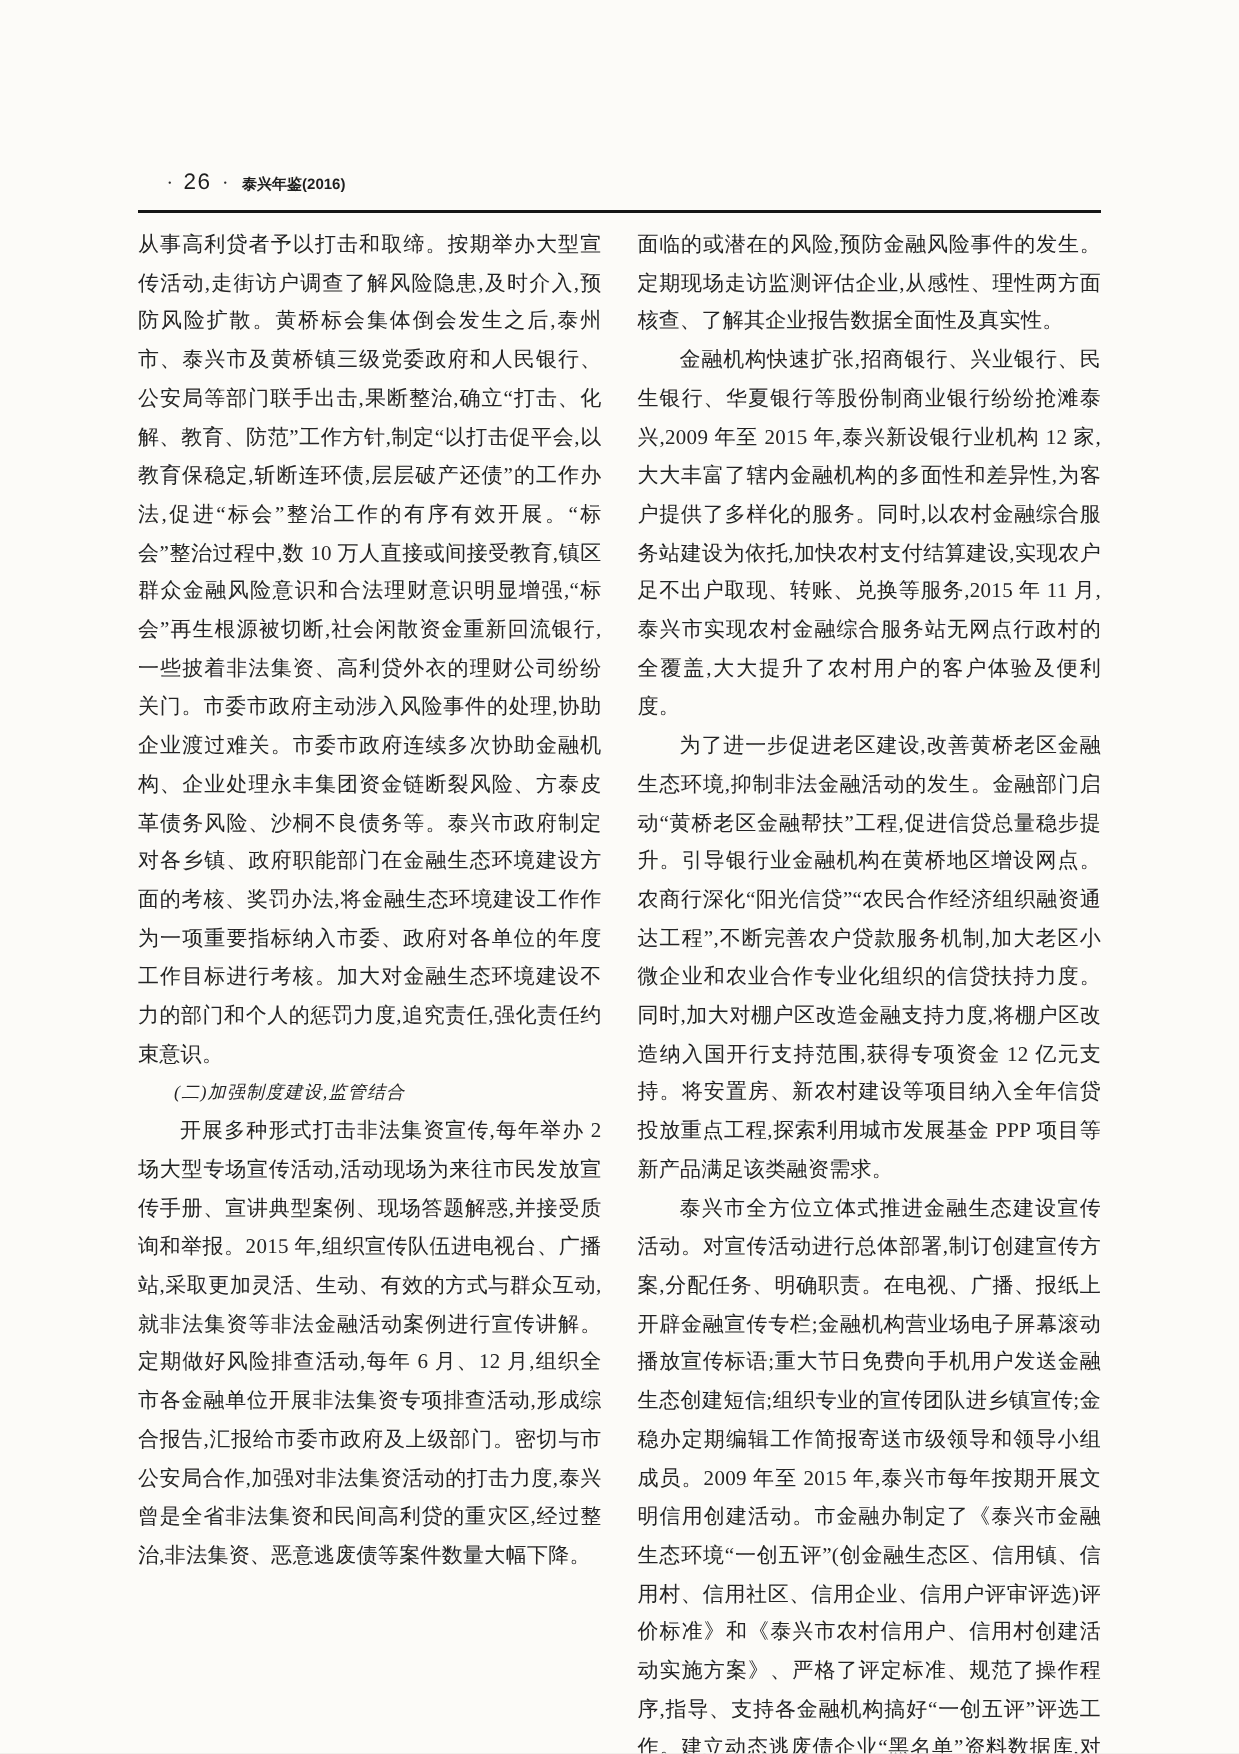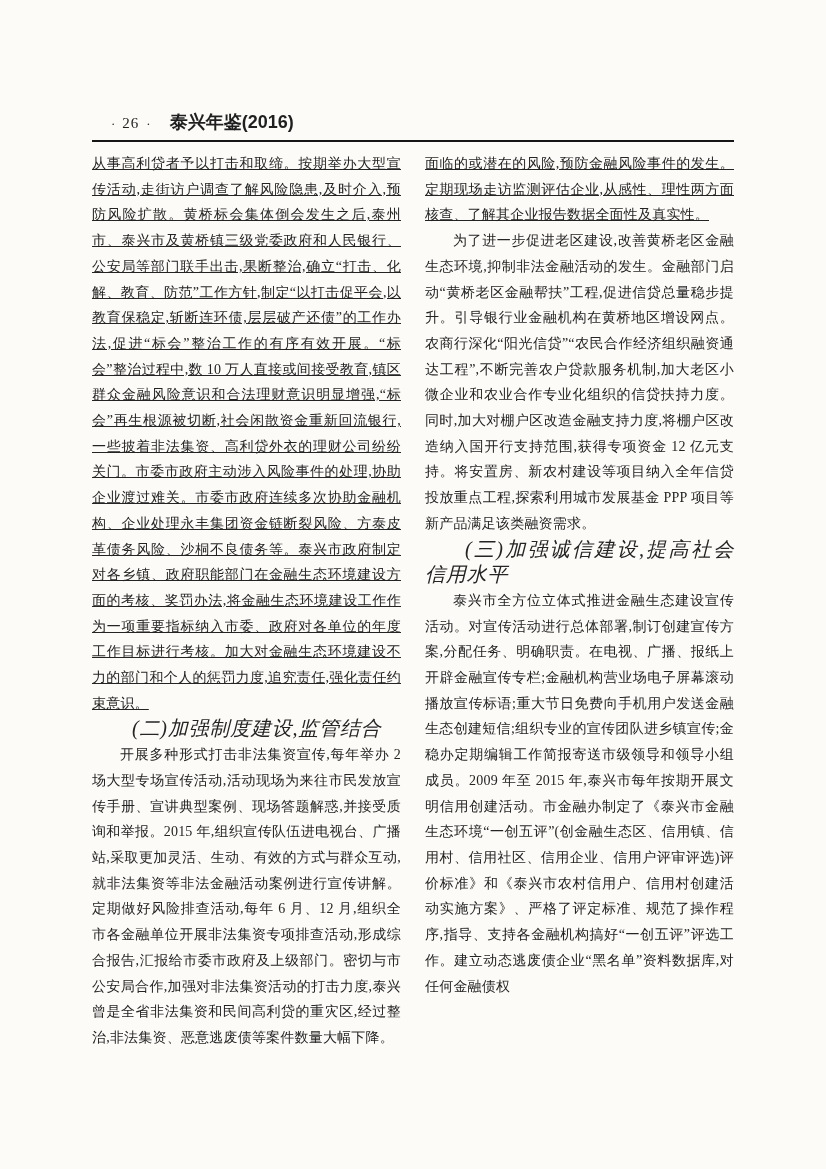--- a/index.html
+++ b/index.html
@@ -30,29 +30,29 @@
     color: #1f1f1f;
     font-size: 15px;
     line-height: 20px;
   }
   .running-head .dot {
     font-size: 13px;
     padding: 0 7px;
     color: #2a2a2a;
   }
   .running-head .pageno {
-    font-family: Liberation Serif, serif;
+    font-family: Liberation Sans, sans-serif;
     font-size: 15px;
     letter-spacing: 1px;
   }
   .running-head .book-title {
     font-family: "Liberation Sans", "DejaVu Sans", sans-serif;
     font-weight: bold;
-    font-size: 18px;
-    margin-left: 12px;
+    font-size: 10px;
+    margin-left: 2px;
   }
   .head-rule {
     margin-top: 6px;
     border-bottom: 2px solid #161616;
     width: 100%;
     height: 0;
   }
   .columns {
     display: flex;
     gap: 24px;
@@ -66,23 +66,23 @@
     color: #242424;
     text-align: justify;
     text-justify: inter-character;
     letter-spacing: 0.2px;
   }
   .col p, .col h3 {
     margin: 0;
     padding: 0;
   }
   .para-indent { text-indent: 2em; }
-  .para-flow { text-indent: 0; text-decoration: underline; }
+  .para-flow { text-indent: 0; }
   .sec-heading {
-    font-size: 20px;
+    font-size: 12px;
     font-weight: normal;
     font-style: italic;
     text-indent: 2em;
     letter-spacing: 0.8px;
   }
 </style>
 </head>
 <body>
 
 <div class="page">
@@ -101,20 +101,20 @@
 
       <div class="col">
         <p class="para-flow">从事高利贷者予以打击和取缔。按期举办大型宣传活动,走街访户调查了解风险隐患,及时介入,预防风险扩散。黄桥标会集体倒会发生之后,泰州市、泰兴市及黄桥镇三级党委政府和人民银行、公安局等部门联手出击,果断整治,确立“打击、化解、教育、防范”工作方针,制定“以打击促平会,以教育保稳定,斩断连环债,层层破产还债”的工作办法,促进“标会”整治工作的有序有效开展。“标会”整治过程中,数 10 万人直接或间接受教育,镇区群众金融风险意识和合法理财意识明显增强,“标会”再生根源被切断,社会闲散资金重新回流银行,一些披着非法集资、高利贷外衣的理财公司纷纷关门。市委市政府主动涉入风险事件的处理,协助企业渡过难关。市委市政府连续多次协助金融机构、企业处理永丰集团资金链断裂风险、方泰皮革债务风险、沙桐不良债务等。泰兴市政府制定对各乡镇、政府职能部门在金融生态环境建设方面的考核、奖罚办法,将金融生态环境建设工作作为一项重要指标纳入市委、政府对各单位的年度工作目标进行考核。加大对金融生态环境建设不力的部门和个人的惩罚力度,追究责任,强化责任约束意识。</p>
         <h3 class="sec-heading">(二)加强制度建设,监管结合</h3>
         <p class="para-indent">开展多种形式打击非法集资宣传,每年举办 2 场大型专场宣传活动,活动现场为来往市民发放宣传手册、宣讲典型案例、现场答题解惑,并接受质询和举报。2015 年,组织宣传队伍进电视台、广播站,采取更加灵活、生动、有效的方式与群众互动,就非法集资等非法金融活动案例进行宣传讲解。定期做好风险排查活动,每年 6 月、12 月,组织全市各金融单位开展非法集资专项排查活动,形成综合报告,汇报给市委市政府及上级部门。密切与市公安局合作,加强对非法集资活动的打击力度,泰兴曾是全省非法集资和民间高利贷的重灾区,经过整治,非法集资、恶意逃废债等案件数量大幅下降。</p>
 
       </div>
 
       <div class="col">
         <p class="para-flow">面临的或潜在的风险,预防金融风险事件的发生。定期现场走访监测评估企业,从感性、理性两方面核查、了解其企业报告数据全面性及真实性。</p>
+        <p class="para-indent">金融机构快速扩张,招商银行、兴业银行、民生银行、华夏银行等股份制商业银行纷纷抢滩泰兴,2009 年至 2015 年,泰兴新设银行业机构 12 家,大大丰富了辖内金融机构的多面性和差异性,为客户提供了多样化的服务。同时,以农村金融综合服务站建设为依托,加快农村支付结算建设,实现农户足不出户取现、转账、兑换等服务,2015 年 11 月,泰兴市实现农村金融综合服务站无网点行政村的全覆盖,大大提升了农村用户的客户体验及便利度。</p>
         <p class="para-indent">为了进一步促进老区建设,改善黄桥老区金融生态环境,抑制非法金融活动的发生。金融部门启动“黄桥老区金融帮扶”工程,促进信贷总量稳步提升。引导银行业金融机构在黄桥地区增设网点。农商行深化“阳光信贷”“农民合作经济组织融资通达工程”,不断完善农户贷款服务机制,加大老区小微企业和农业合作专业化组织的信贷扶持力度。同时,加大对棚户区改造金融支持力度,将棚户区改造纳入国开行支持范围,获得专项资金 12 亿元支持。将安置房、新农村建设等项目纳入全年信贷投放重点工程,探索利用城市发展基金 PPP 项目等新产品满足该类融资需求。</p>
-        <h3 class="sec-heading">(三)加强诚信建设,提高社会信用水平</h3>
         <p class="para-indent">泰兴市全方位立体式推进金融生态建设宣传活动。对宣传活动进行总体部署,制订创建宣传方案,分配任务、明确职责。在电视、广播、报纸上开辟金融宣传专栏;金融机构营业场电子屏幕滚动播放宣传标语;重大节日免费向手机用户发送金融生态创建短信;组织专业的宣传团队进乡镇宣传;金稳办定期编辑工作简报寄送市级领导和领导小组成员。2009 年至 2015 年,泰兴市每年按期开展文明信用创建活动。市金融办制定了《泰兴市金融生态环境“一创五评”(创金融生态区、信用镇、信用村、信用社区、信用企业、信用户评审评选)评价标准》和《泰兴市农村信用户、信用村创建活动实施方案》、严格了评定标准、规范了操作程序,指导、支持各金融机构搞好“一创五评”评选工作。建立动态逃废债企业“黑名单”资料数据库,对任何金融债权</p>
       </div>
 
     </div>
   </div>
 </div>
 
 </body></html>

